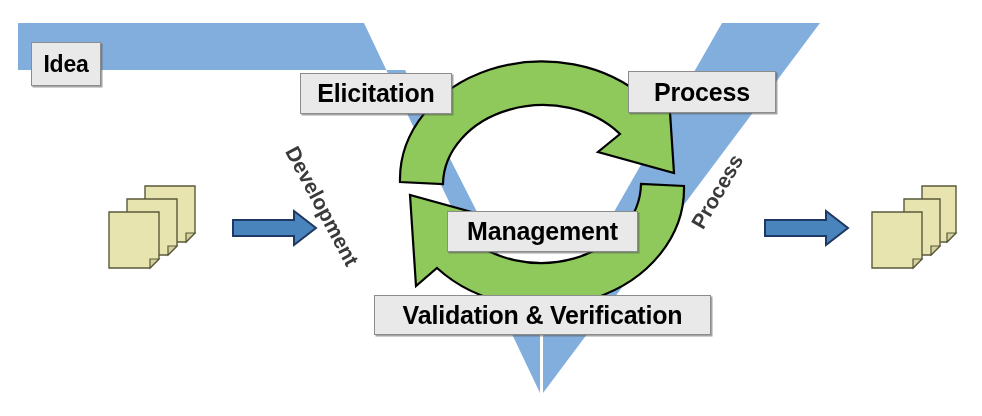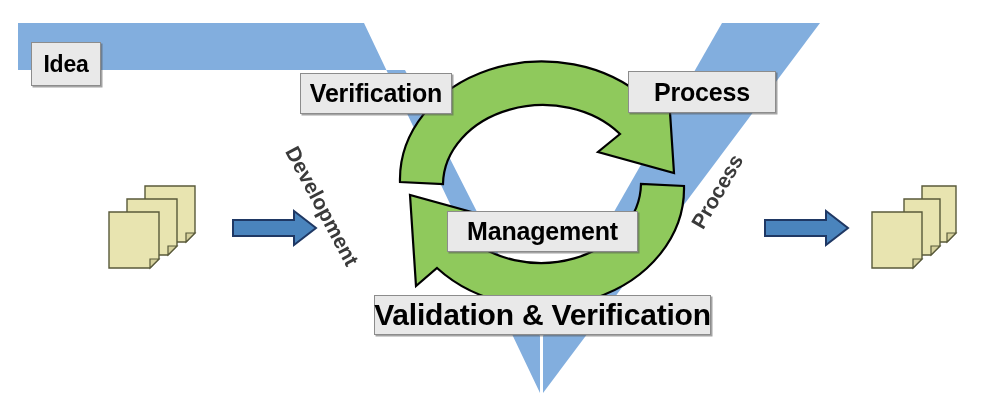--- a/index.html
+++ b/index.html
@@ -137,28 +137,28 @@
 
   <div class="rot-label" style="left:291px; top:136px; font-size:21px; transform: rotate(62deg);">Development</div>
 
   <div class="rot-label" style="left:697px; top:215px; font-size:21px; transform: rotate(-60deg);">Process</div>
 
   <div class="label-box" style="left:31px; top:42px; width:70px; height:44px; font-size:23px;">
     <span>Idea</span>
   </div>
 
   <div class="label-box" style="left:300px; top:73px; width:152px; height:41px; font-size:25px;">
-    <span>Verification</span>
+    <span>Elicitation</span>
   </div>
 
   <div class="label-box" style="left:628px; top:71px; width:148px; height:42px; font-size:25px;">
     <span>Process</span>
   </div>
 
   <div class="label-box" style="left:447px; top:172px; width:191px; height:41px; font-size:25px;margin-top:39px;">
     <span>Management</span>
   </div>
 
-  <div class="label-box" style="left:374px; top:295px; width:337px; height:40px; font-size:30px;">
+  <div class="label-box" style="left:374px; top:295px; width:337px; height:40px; font-size:25px;">
     <span>Validation &amp; Verification</span>
   </div>
 
 </div>
 
 </body></html>

